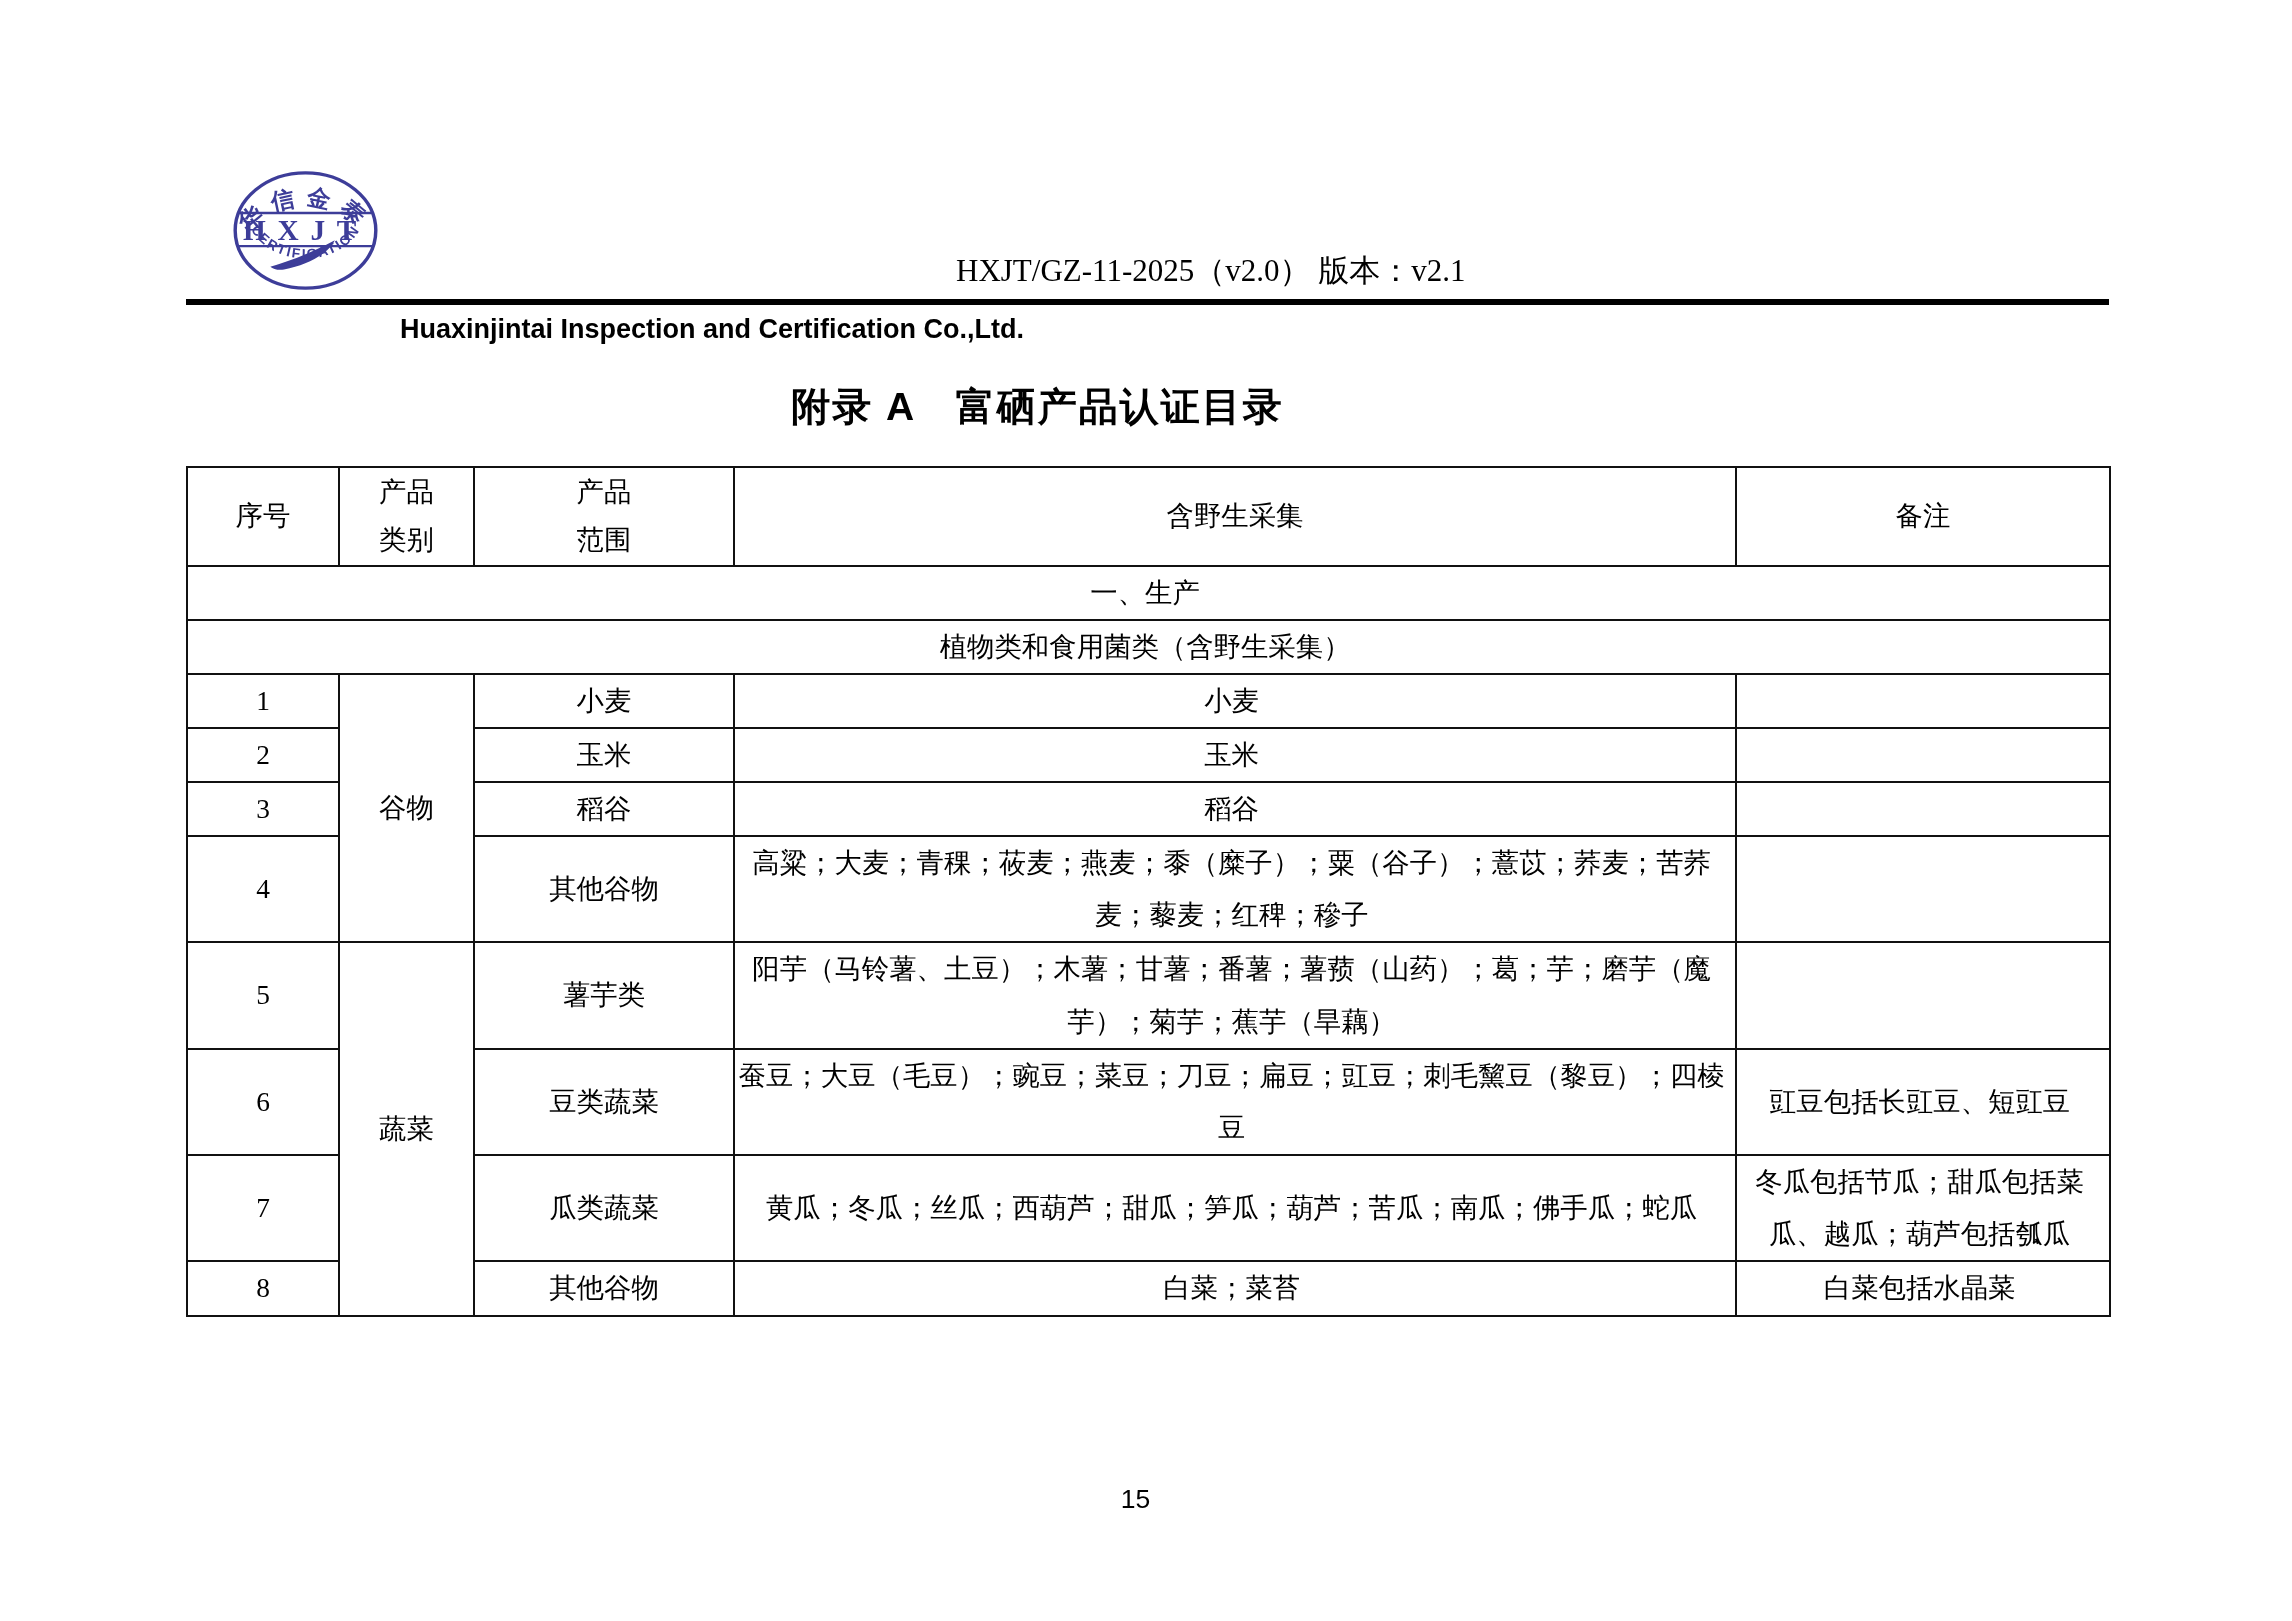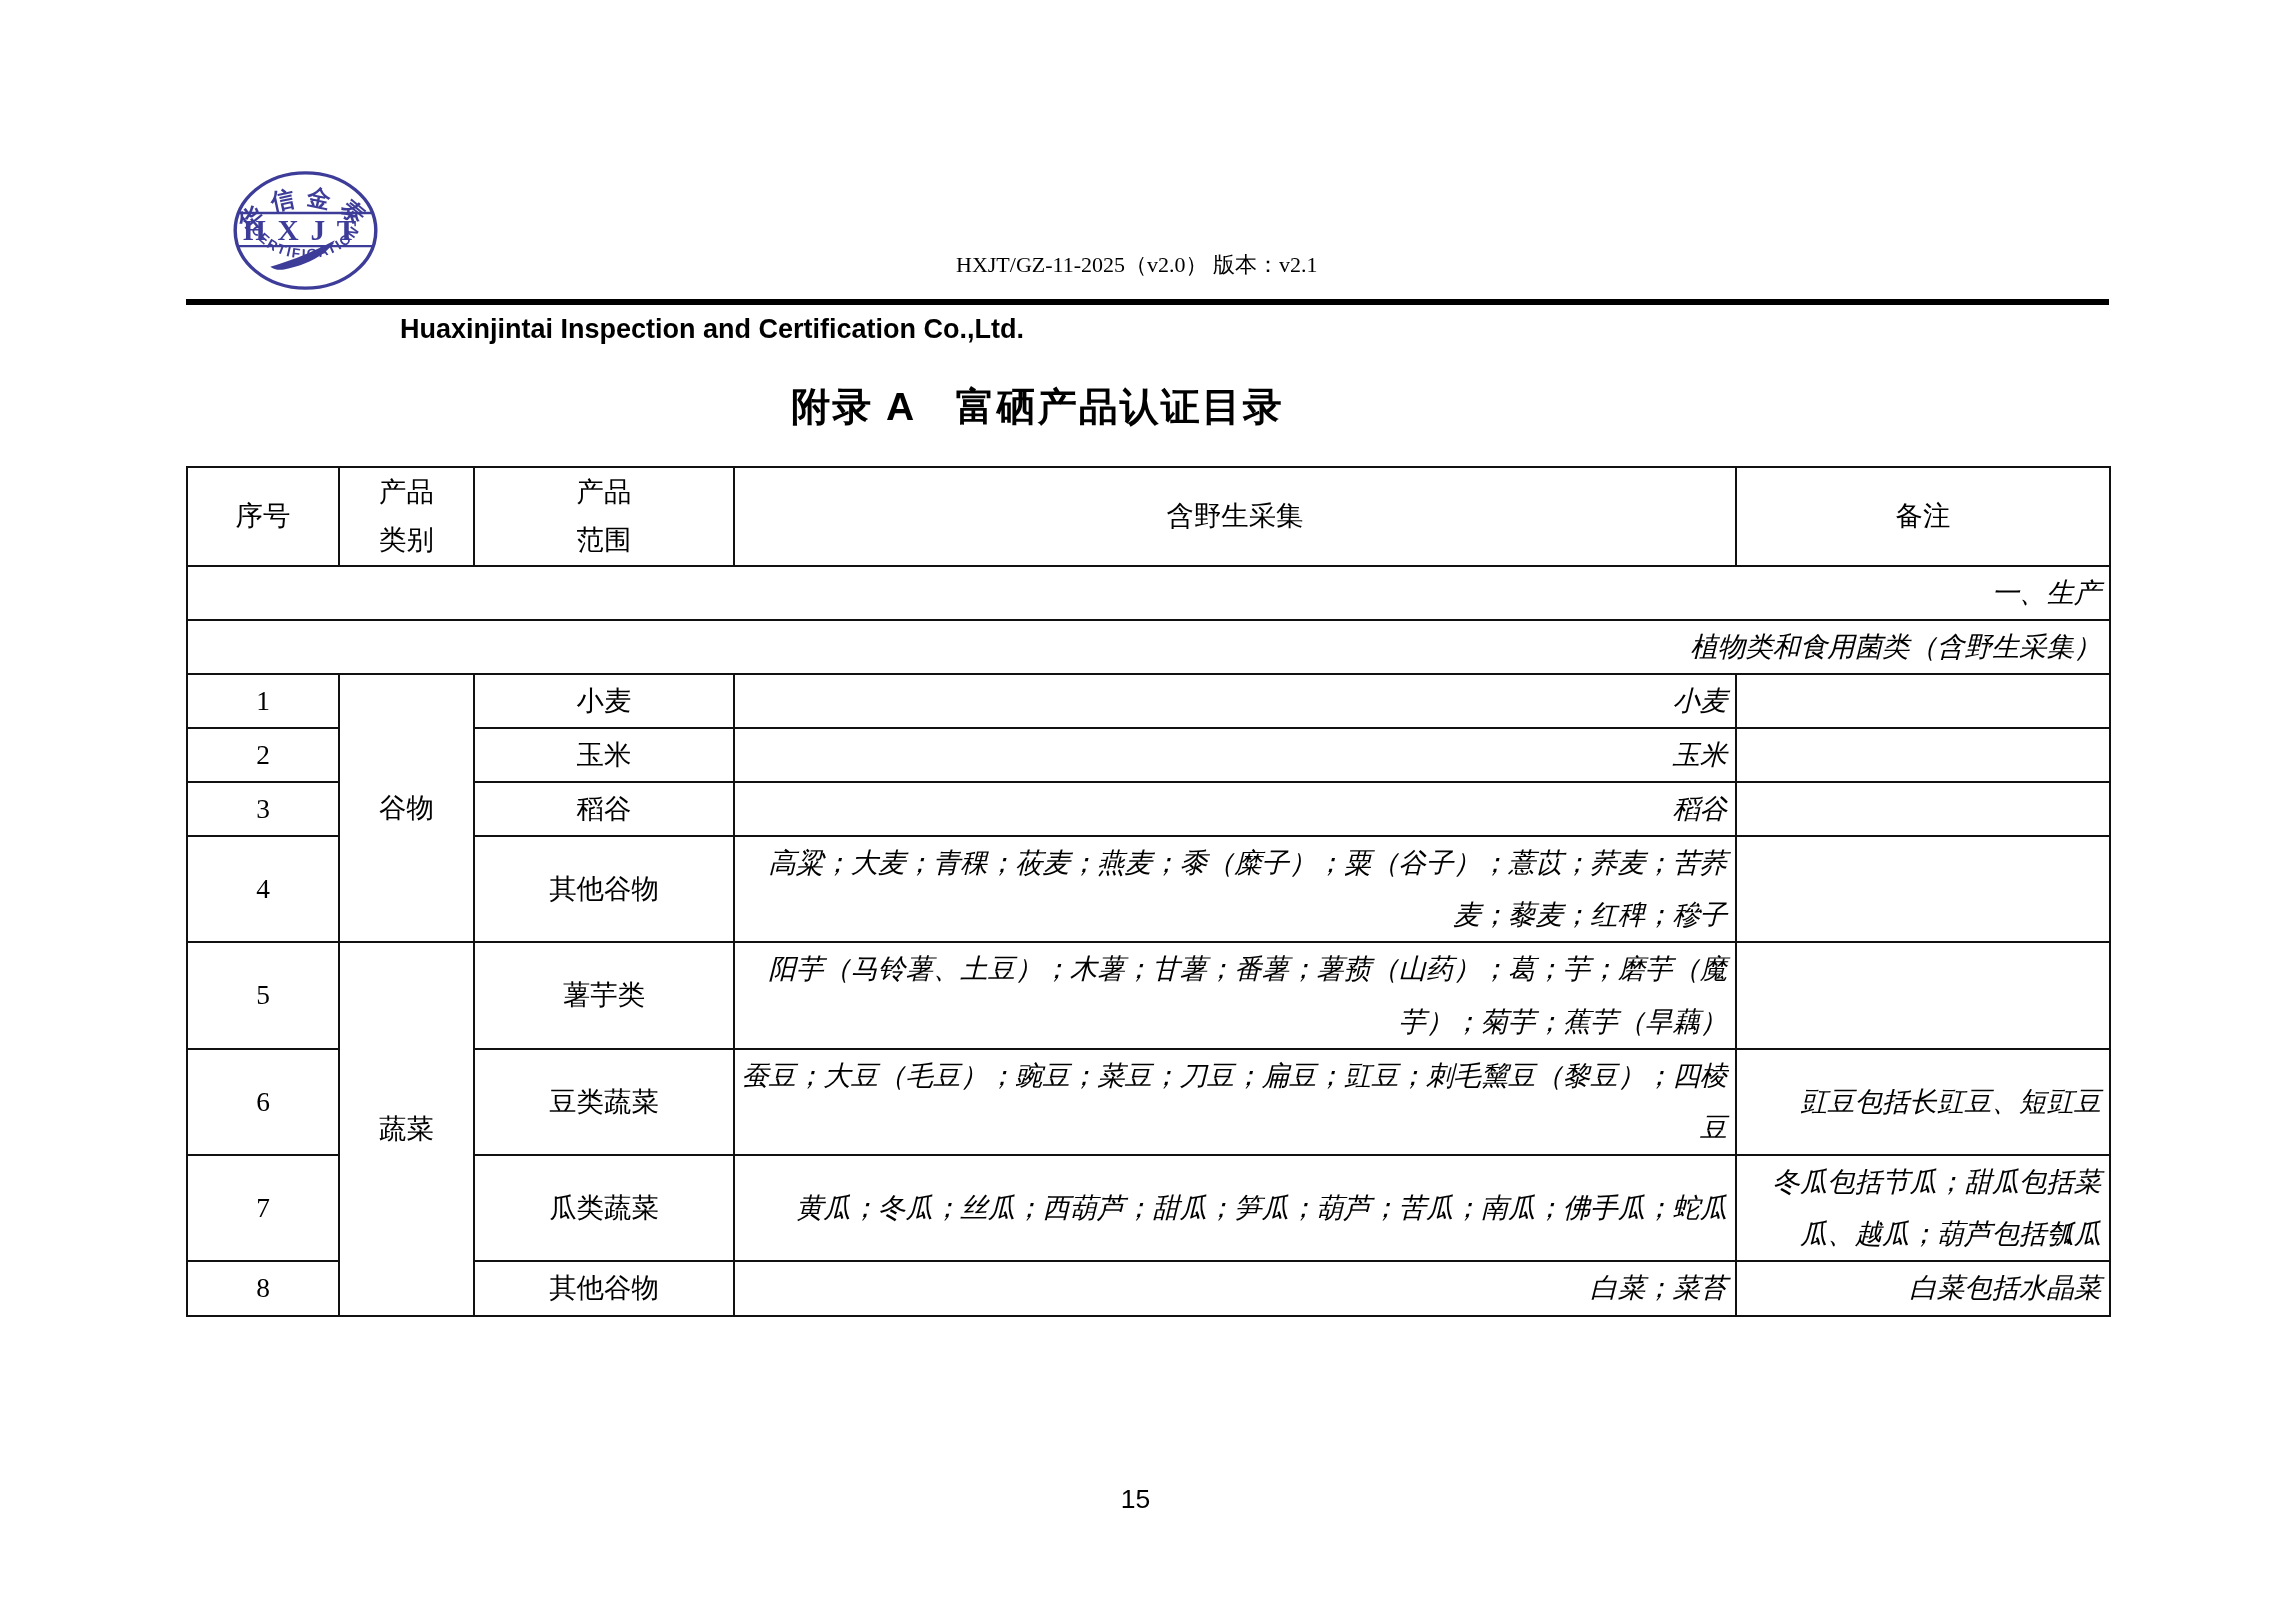--- a/index.html
+++ b/index.html
@@ -15,21 +15,21 @@
 
   
   .logo { position: absolute; left: 231px; top: 169px; width: 149px; height: 125px; }
   .company-cn {
     position: absolute; left: 386px; top: 233px;
     font-size: 46px; font-weight: bold; letter-spacing: 7.8px;
     font-family: "Liberation Serif", serif;
   }
   .doc-code {
     position: absolute; left: 956px; top: 250px;
-    font-size: 22px; font-family: "Liberation Serif", serif;
+    font-size: 31px; font-family: "Liberation Serif", serif;
   }
   .head-rule {
     position: absolute; left: 186px; top: 299px;
     width: 1923px; height: 5.9px; background: #000;
   }
   .company-en {
     position: absolute; left: 400px; top: 314px;
     font-size: 27px; font-weight: bold;
     font-family: "Liberation Sans", sans-serif;
   }
@@ -50,21 +50,21 @@
     border: 2.9px solid #111;
     font-size: 27.4px;
   }
   table.catalog td {
     border: 2px solid #111;
     vertical-align: middle;
     line-height: 1.9;
     overflow: hidden;
   }
   td.c-center { text-align: center; }
-  td.c-left   { text-align: right; padding-left: 1px; padding-right: 7.8px; font-style: italic; }
+  td.c-left   { text-align: center; padding-left: 1px; padding-right: 7.8px; }
   .hdr-two-line span { display: block; line-height: 1.75; }
   tr.row-header   { height: 99px; }
   tr.row-section  { height: 52px; }
   tr.row-s1 { height: 53px; }
   tr.row-d1 { height: 106px; }
   tr.row-d2 { height: 104px; }
   tr.row-d3 { height: 98px; }
   tr.row-last { height: 55px; }
 
   

